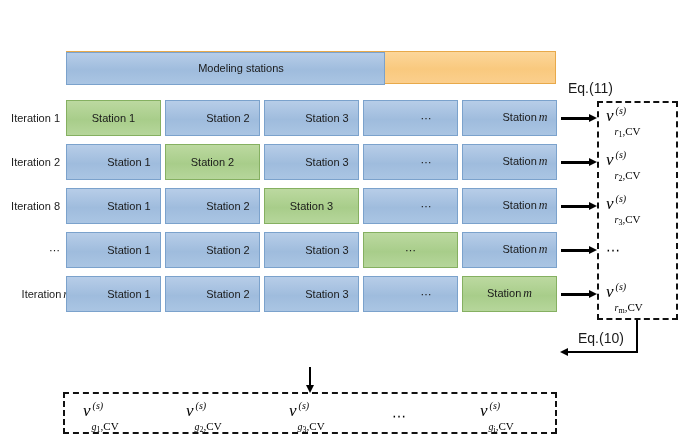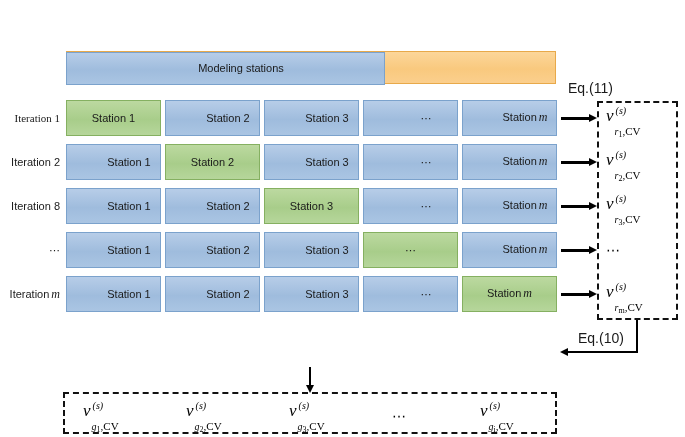--- a/index.html
+++ b/index.html
@@ -188,21 +188,21 @@
     <span>All stations</span>
   </div>
 
   <div class="box box-blue" style="left:66px; top:52px; width:319px; height:33px;">
     <span>Modeling stations</span>
   </div>
 
   <div class="eq-label" style="left:568px; top:80px;">Eq.(11)</div>
 
   <div id="iteration-rows">
-      <div class="row-label" style="left: 0px; top: 100px; width: 60px; height: 36px; font-family: Liberation Serif, serif;">Iteration 1</div>
+      <div class="row-label" style="left: 0px; top: 100px; width: 60px; height: 36px;">Iteration 1</div>
       <div class="box box-green" style="left: 66px; top: 100px; width: 95px; height: 36px;">
         <span>Station 1</span>
       </div>
       <div class="box box-blue" style="left: 165px; top: 100px; width: 95px; height: 36px;">
         <span>Station 2</span>
       </div>
       <div class="box box-blue" style="left: 264px; top: 100px; width: 95px; height: 36px;">
         <span>Station 3</span>
       </div>
       <div class="box box-blue" style="left: 363px; top: 100px; width: 95px; height: 36px;">
@@ -260,21 +260,21 @@
         <span>Station 3</span>
       </div>
       <div class="box box-green" style="left: 363px; top: 232px; width: 95px; height: 36px;">
         <span>⋯</span>
       </div>
       <div class="box box-blue" style="left: 462px; top: 232px; width: 95px; height: 36px;">
         <span>Station<span class="ital">m</span></span>
       </div>
       <div class="arrow-line" style="left: 561px; top: 249px; width: 28px; height: 2.5px;"></div>
       <div class="arrow-head-right" style="left: 589px; top: 245.5px;"></div>
-      <div class="row-label" style="left: 0px; top: 276px; width: 60px; height: 36px;">Iteration<i>m</i></div>
+      <div class="row-label" style="left: 12px; top: 276px; width: 60px; height: 36px;">Iteration<i>m</i></div>
       <div class="box box-blue" style="left: 66px; top: 276px; width: 95px; height: 36px;">
         <span>Station 1</span>
       </div>
       <div class="box box-blue" style="left: 165px; top: 276px; width: 95px; height: 36px;">
         <span>Station 2</span>
       </div>
       <div class="box box-blue" style="left: 264px; top: 276px; width: 95px; height: 36px;">
         <span>Station 3</span>
       </div>
       <div class="box box-blue" style="left: 363px; top: 276px; width: 95px; height: 36px;">

